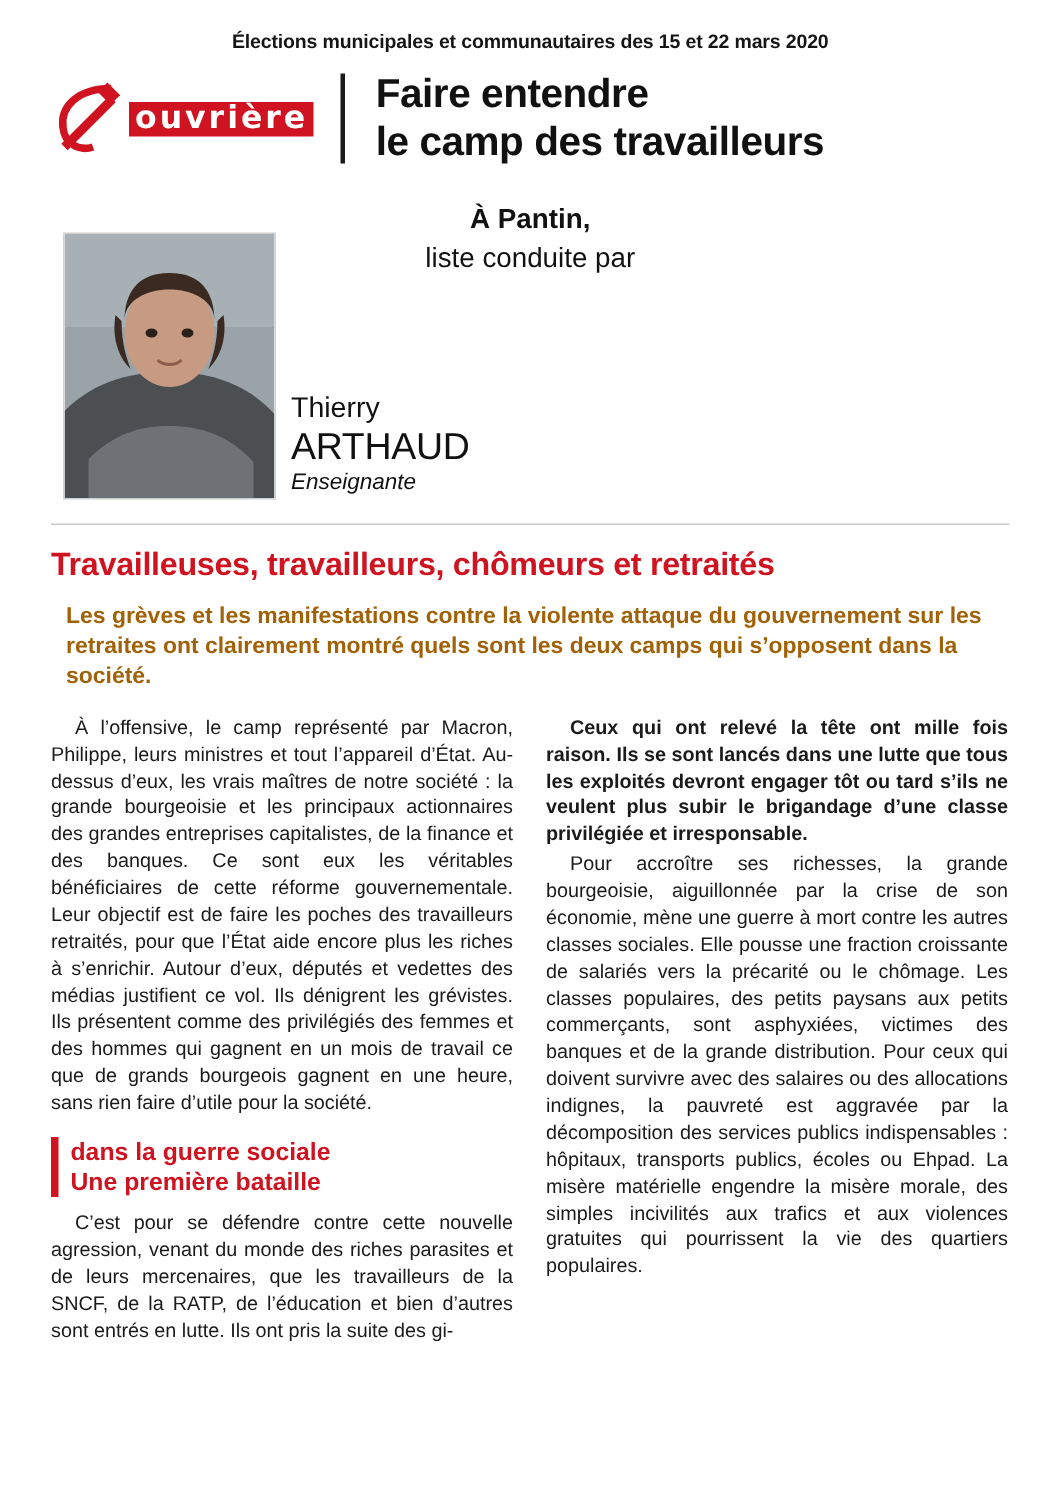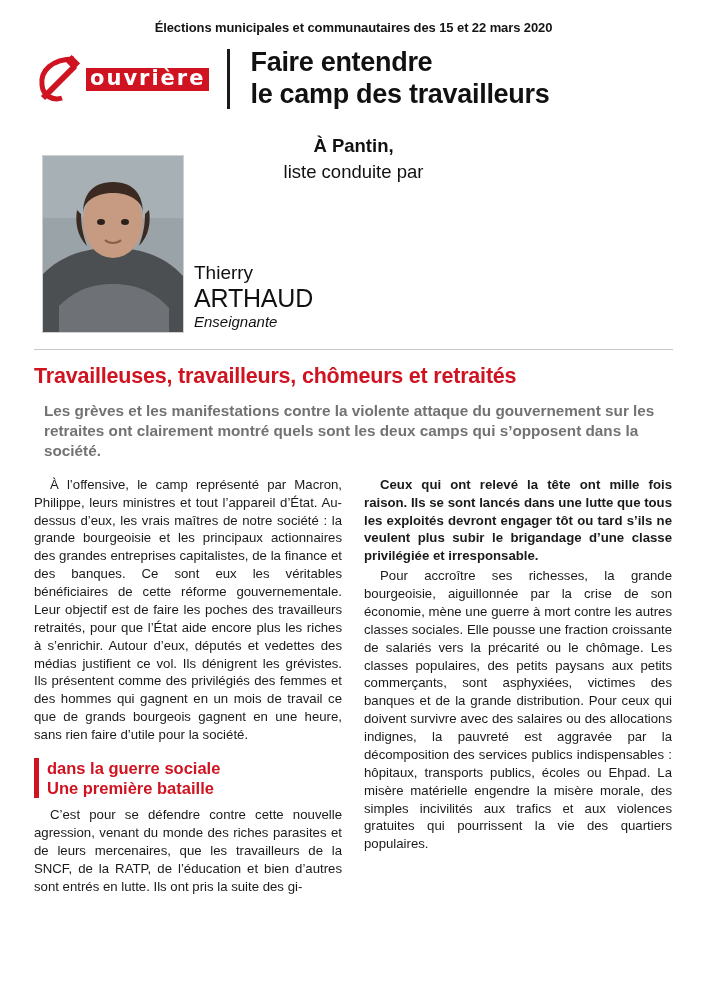--- a/index.html
+++ b/index.html
@@ -143,21 +143,21 @@
     font-weight: 700;
     margin-top: 14px;
     letter-spacing: -0.2px;
   }
   .lede {
     font-size: 15.3px;
     font-weight: 700;
     line-height: 1.33;
     margin-top: 12px;
     padding-left: 10px;
-    color: #737373;
+    color: #a16207;
   }
   
   .cols {
     display: flex;
     gap: 22px;
     margin-top: 14px;
   }
   .col { width: 308px; }
   .col p {
     margin: 0 0 0 0;

